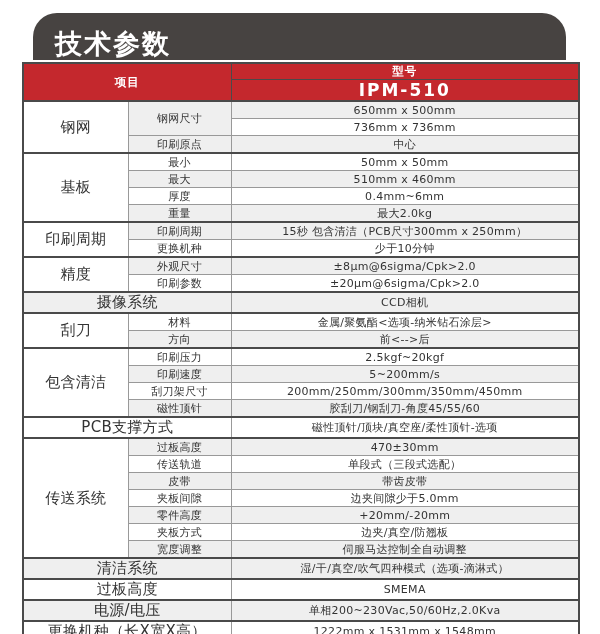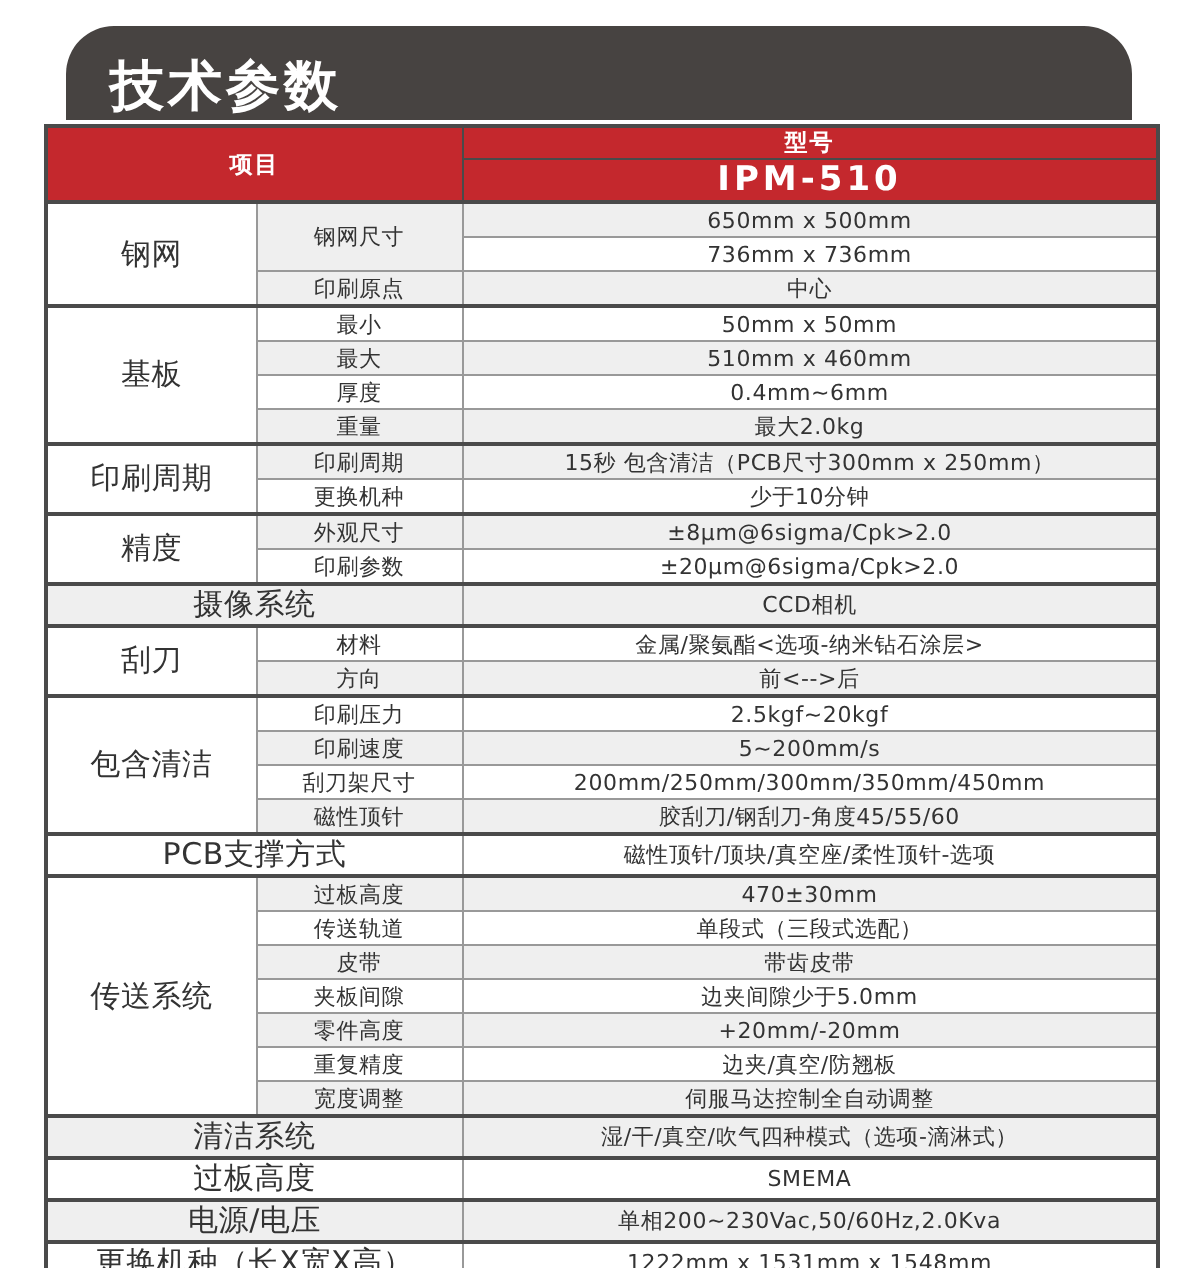--- a/index.html
+++ b/index.html
@@ -192,21 +192,21 @@
         </tr>
         <tr>
           <td class="sub" rowspan="1">夹板间隙</td>
           <td class="val">边夹间隙少于5.0mm</td>
         </tr>
         <tr class="shaded">
           <td class="sub" rowspan="1">零件高度</td>
           <td class="val">+20mm/-20mm</td>
         </tr>
         <tr>
-          <td class="sub" rowspan="1">重复精度</td>
+          <td class="sub" rowspan="1">夹板方式</td>
           <td class="val">边夹/真空/防翘板</td>
         </tr>
         <tr class="shaded">
           <td class="sub" rowspan="1">宽度调整</td>
           <td class="val">伺服马达控制全自动调整</td>
         </tr>
         <tr class="sec-start shaded">
           <td class="cat cat-span" rowspan="1" colspan="2">清洁系统</td>
           <td class="val">湿/干/真空/吹气四种模式（选项-滴淋式）</td>
         </tr>

